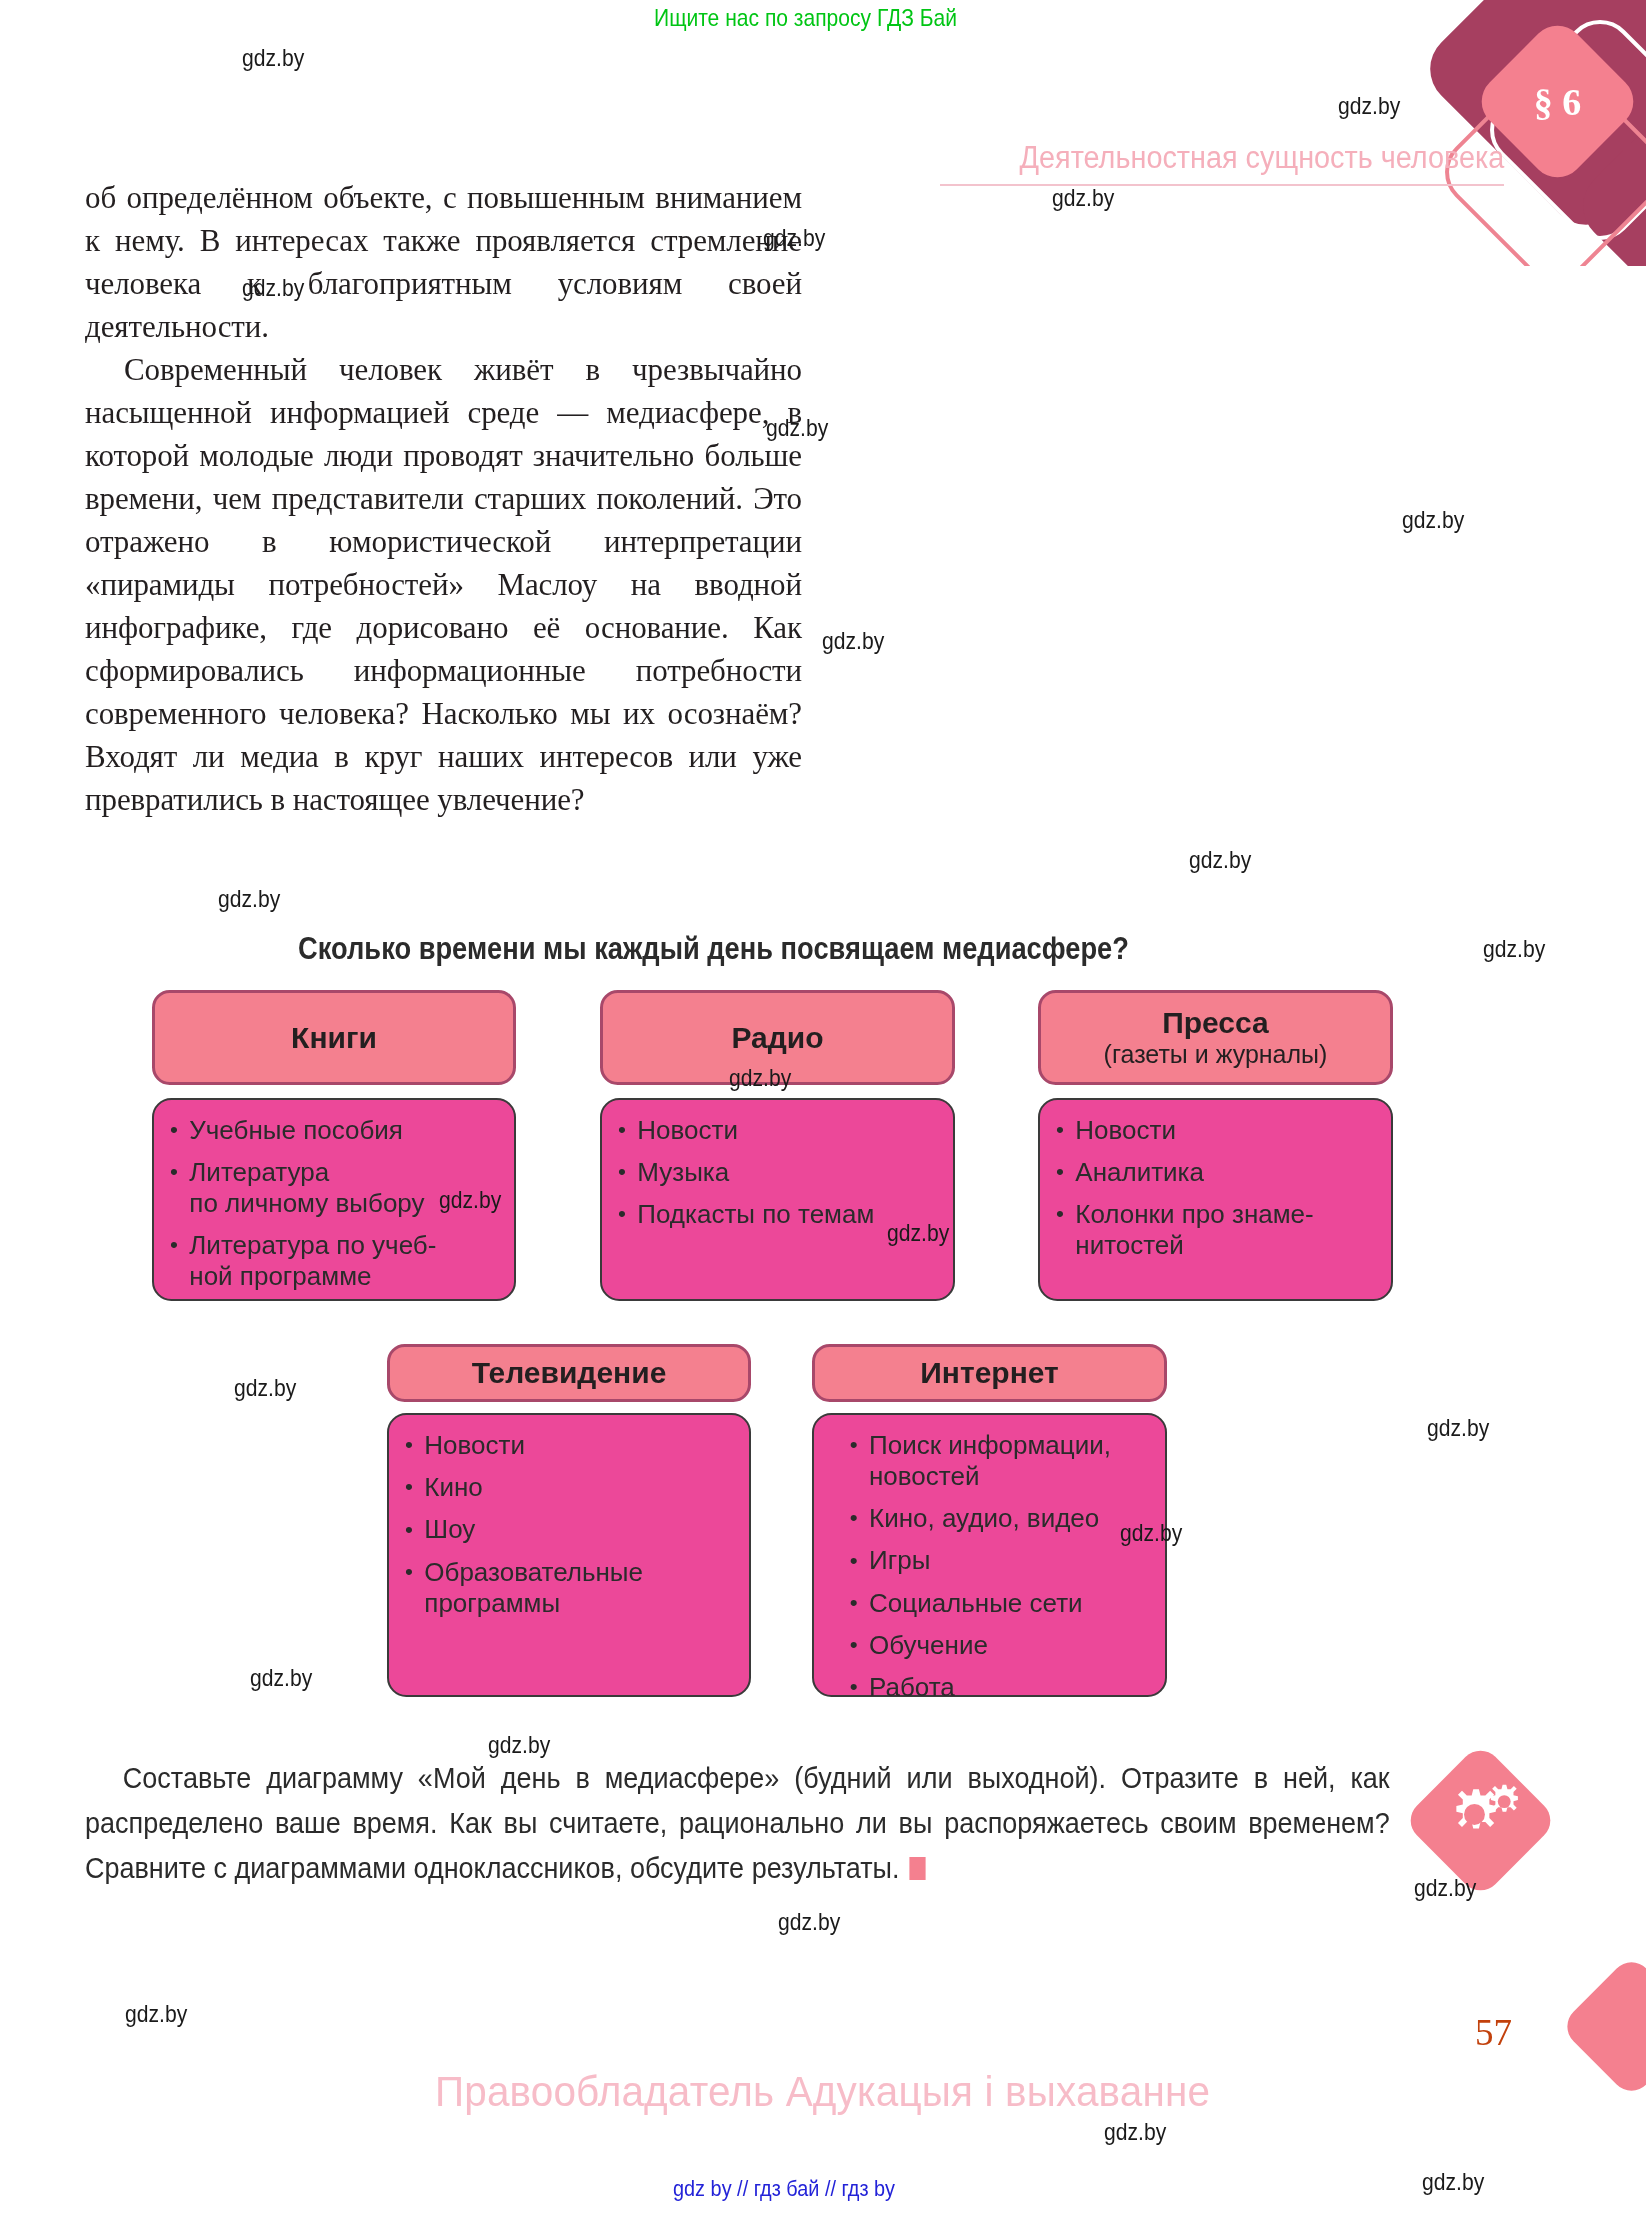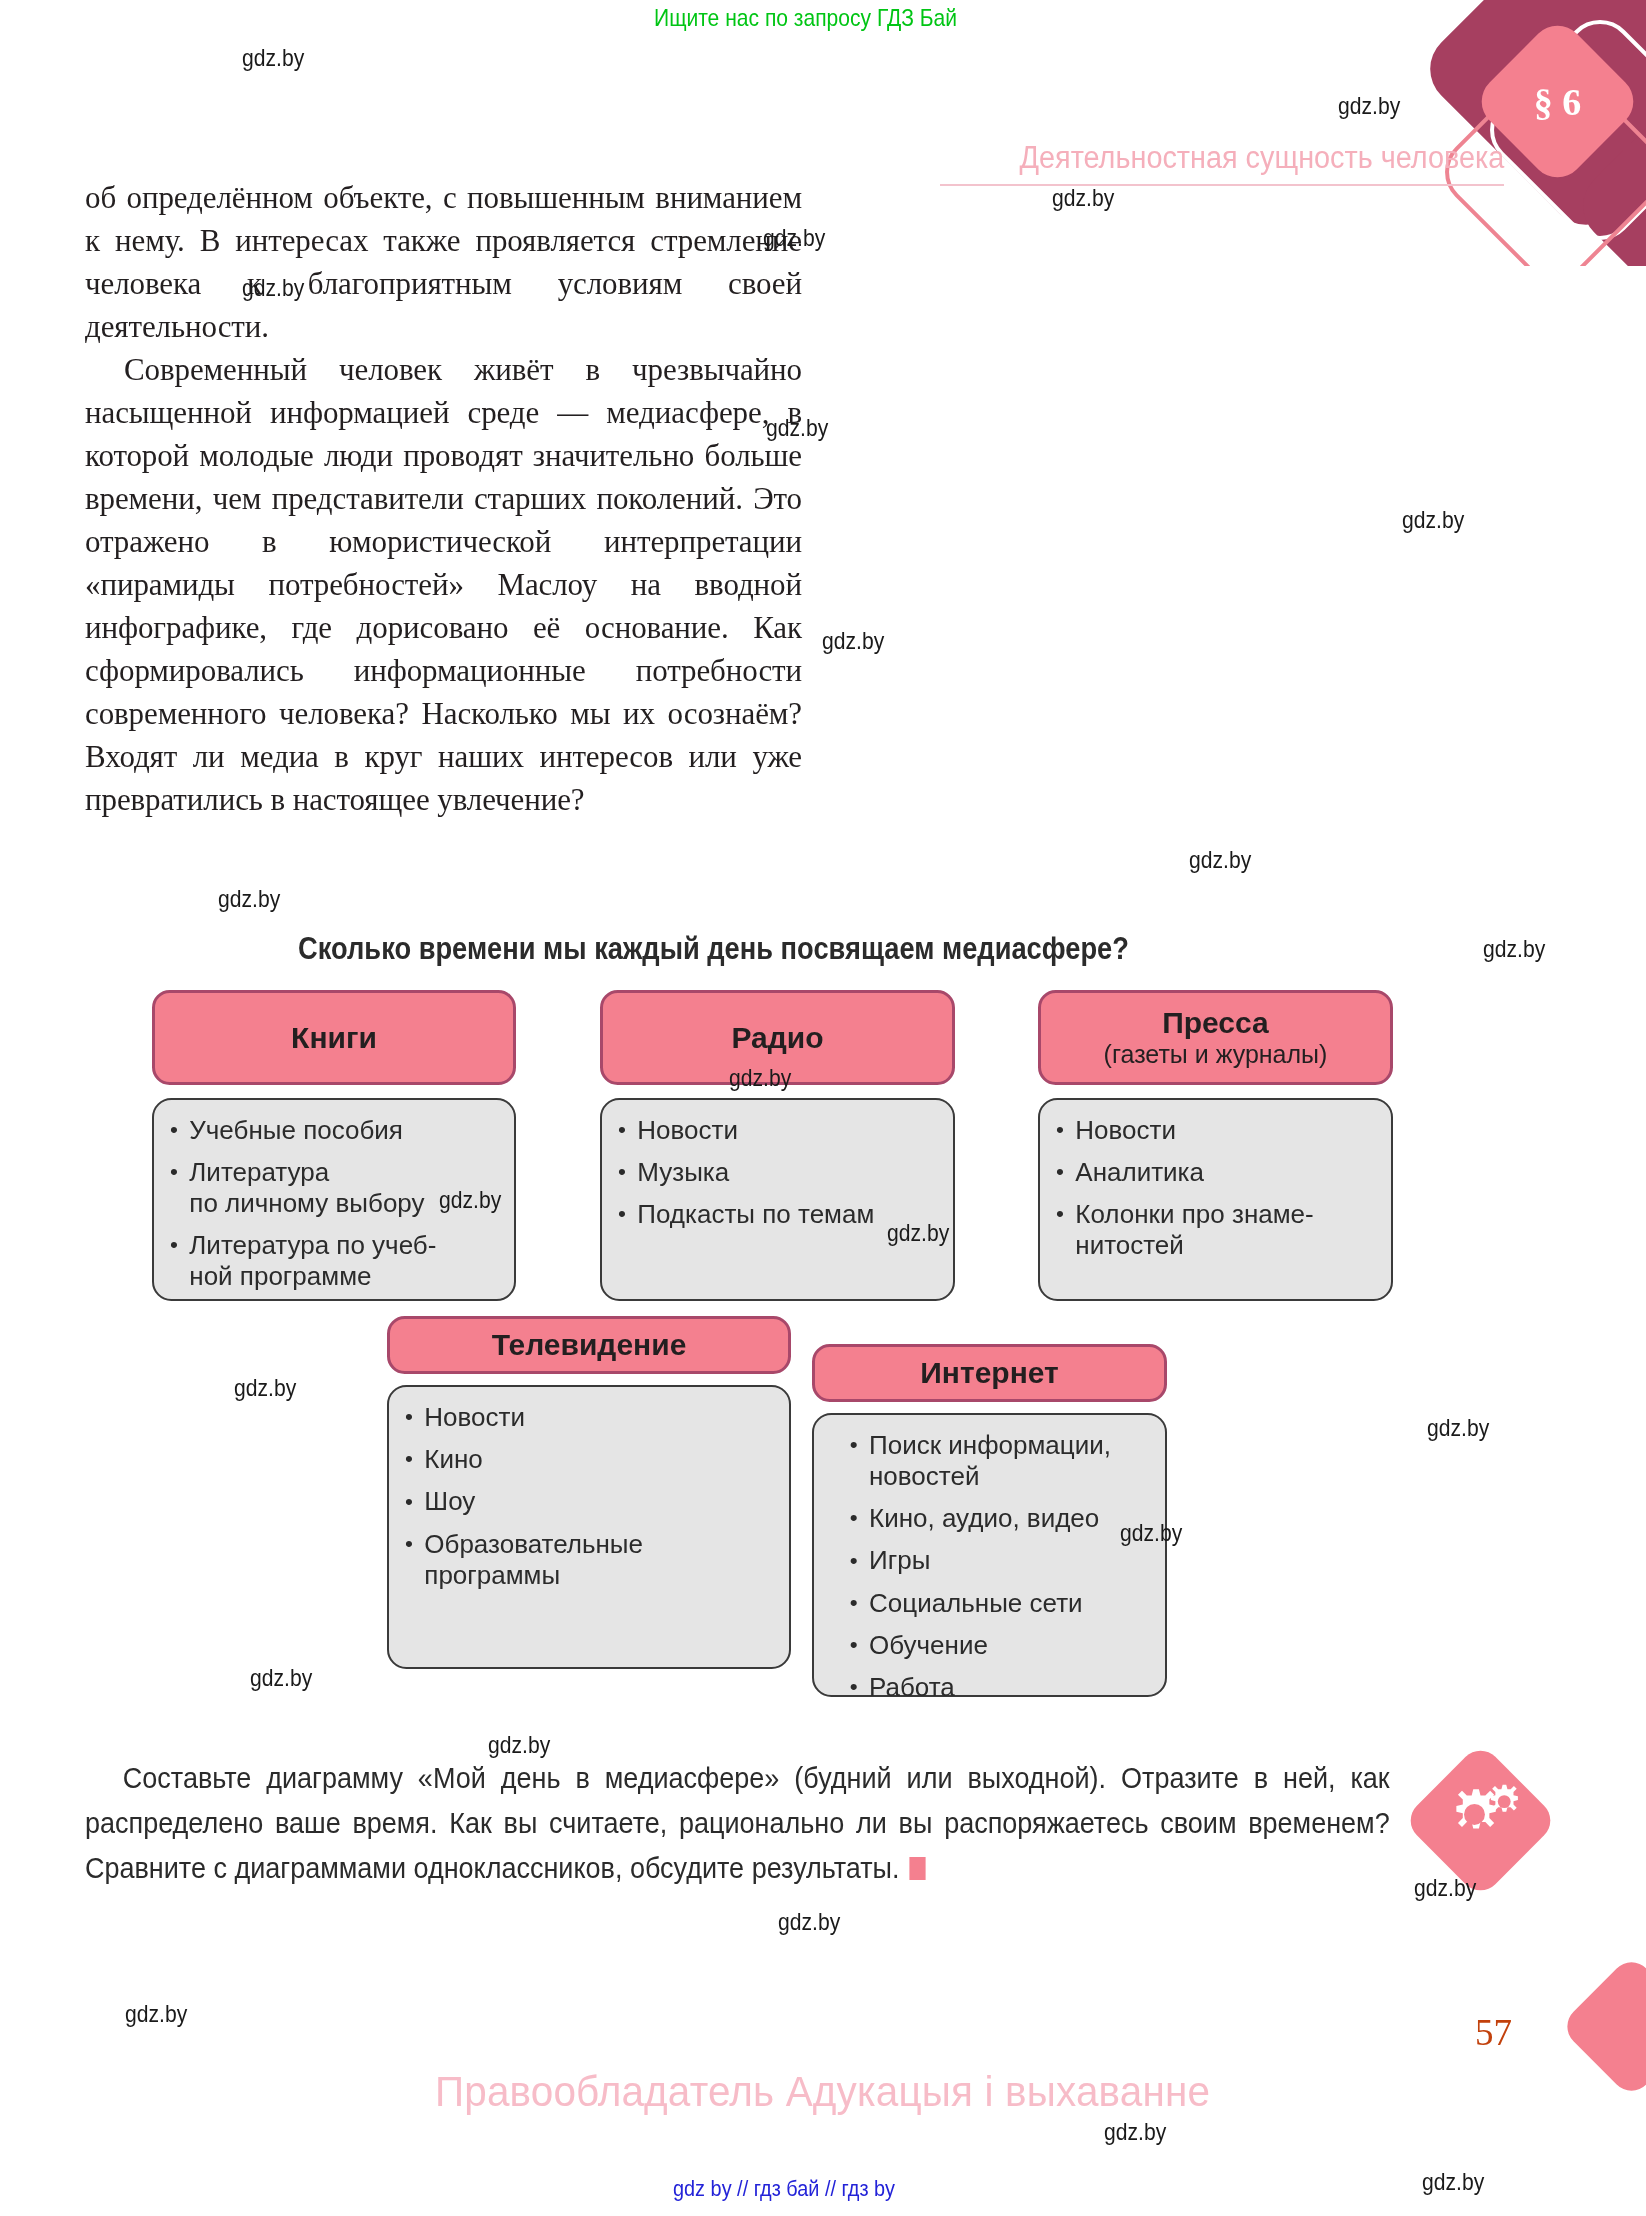--- a/index.html
+++ b/index.html
@@ -215,21 +215,21 @@
     font-family: "Liberation Sans", sans-serif;
     font-size: 25px;
     color: #231f20;
     line-height: 1.1;
     margin-top: 2.4px;
   }
   .card-body {
     border: 2.4px solid #3a3a3a;
     border-radius: 19.3px;
     box-sizing: border-box;
-    background: #e5e5e5;
+    background: #ec4899;
     padding: 14.5px 13px 13px 11.3px;
   }
   ul.items {
     list-style: none;
     margin: 0;
     padding: 0;
   }
   ul.items li {
     font-family: "Liberation Sans", sans-serif;
     font-size: 26px;
@@ -380,21 +380,21 @@
     <div class="card-body" style="margin-top:13px; height:203px;">
       <ul class="items">
         <li>Новости</li>
         <li>Аналитика</li>
         <li>Колонки про знаме-
 нитостей</li>
       </ul>
     </div>
   </div>
 
-  <div class="card" style="left:387px; top:1316px; width:404px;">
+  <div class="card" style="left:387px; top:1344px; width:364px;">
     <div class="card-head" style="height:58px;">
       <div class="card-head-title">Телевидение</div>
     </div>
     <div class="card-body" style="margin-top:11.3px; height:284px;">
       <ul class="items">
         <li>Новости</li>
         <li>Кино</li>
         <li>Шоу</li>
         <li>Образовательные
 программы</li>

